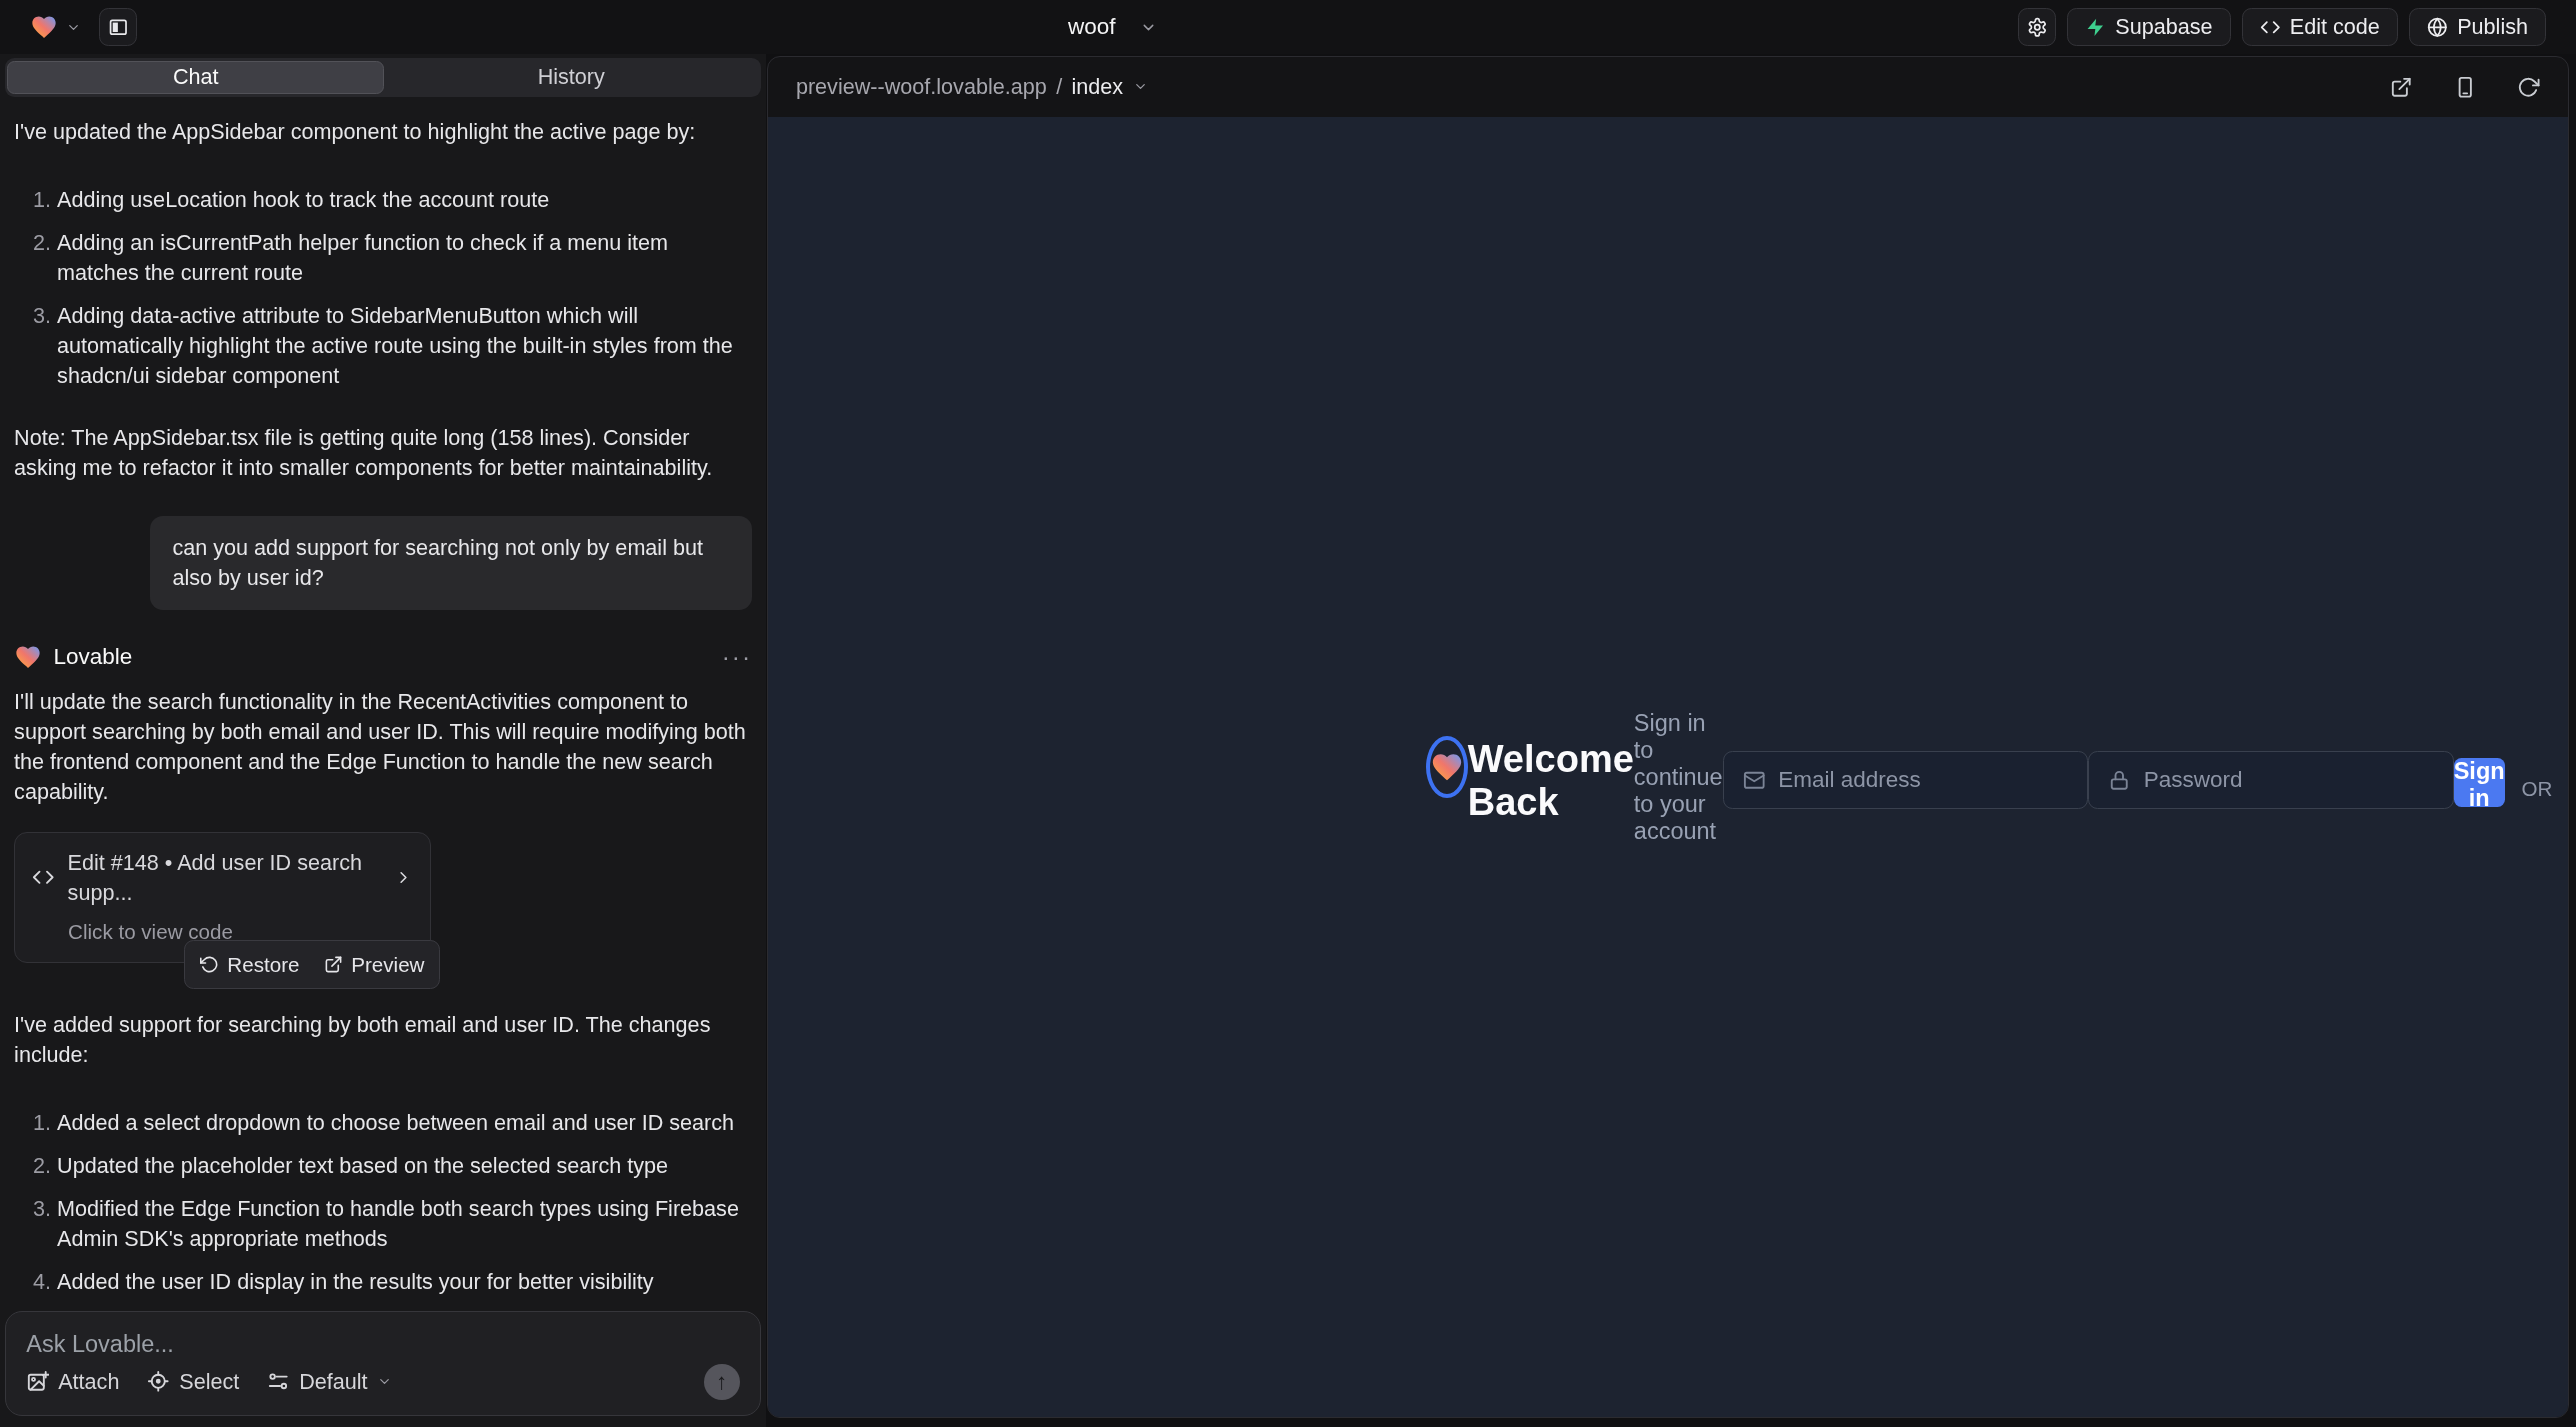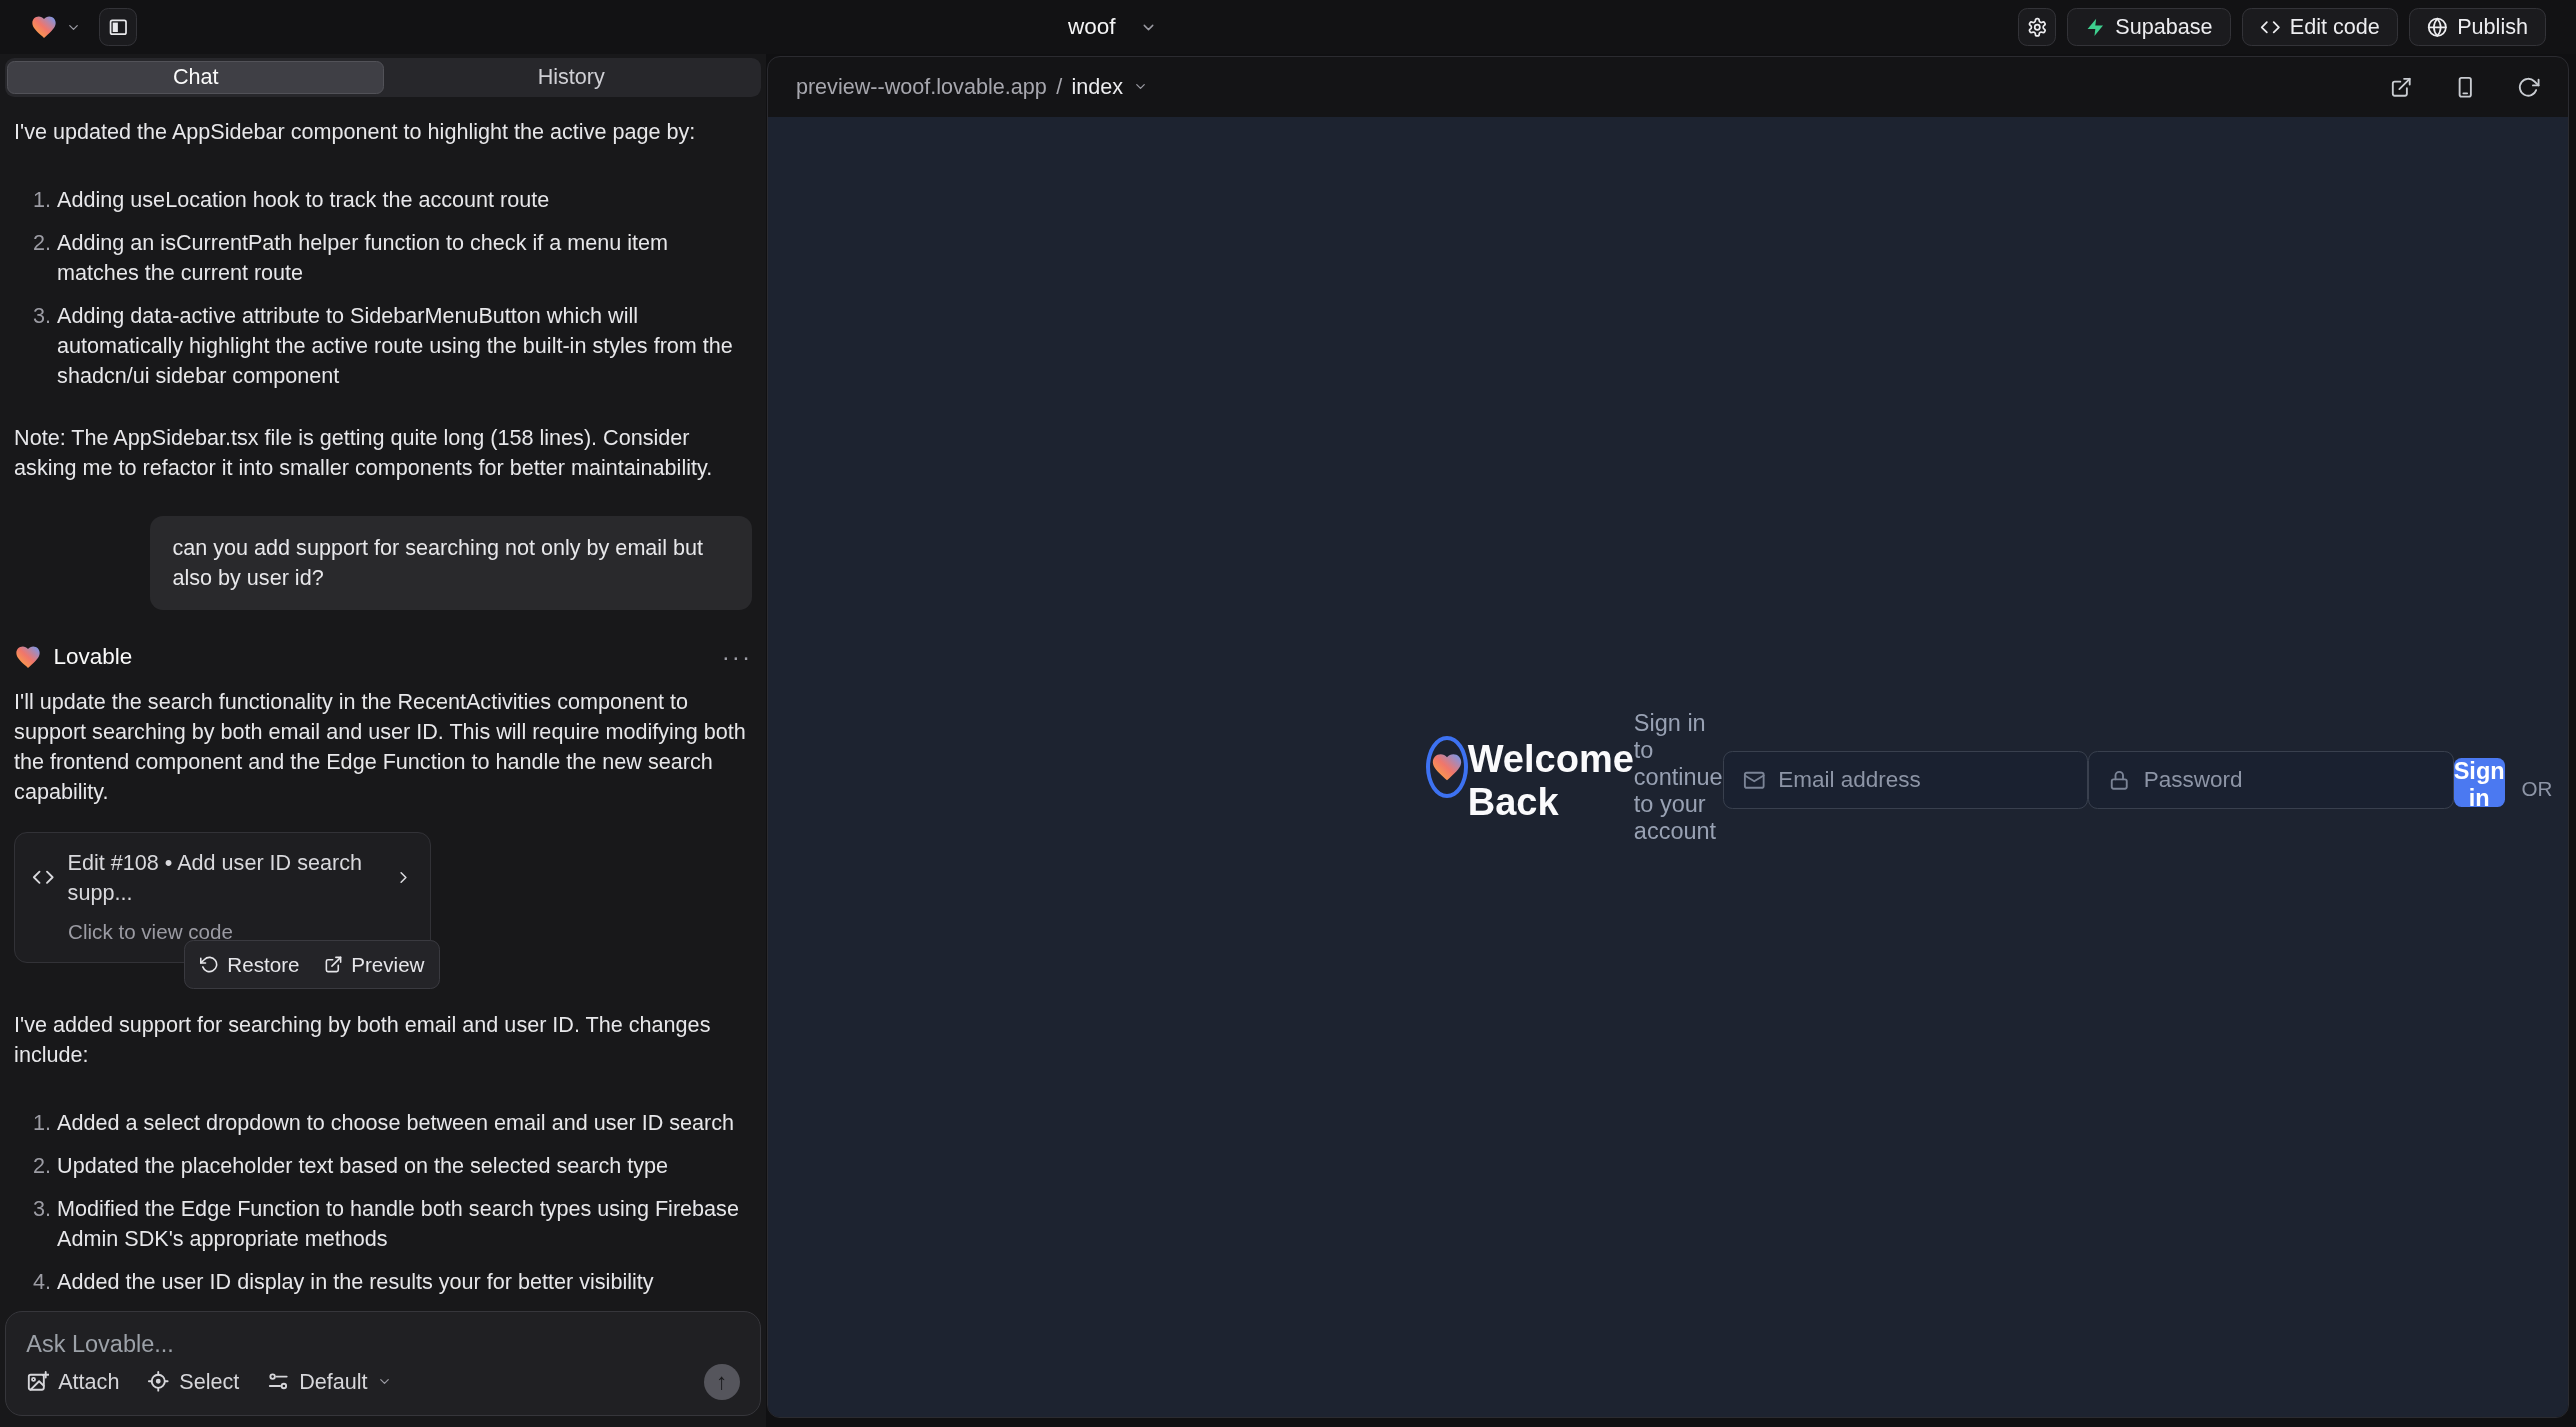--- a/index.html
+++ b/index.html
@@ -199,21 +199,21 @@
 
       <div class="para">I'll update the search functionality in the RecentActivities component to support searching by both email and user ID. This will require modifying both the frontend component and the Edge Function to handle the new search capability.</div>
 
       <div class="edit-wrap">
         <div class="edit-card">
           <div class="edit-title-row">
             <svg class="ic" width="22.5" height="22.5" viewBox="0 0 24 24">
               <polyline points="16 18 22 12 16 6"></polyline>
                 <polyline points="8 6 2 12 8 18"></polyline>
             </svg>
-            <span class="grow">Edit #108 • Add user ID search supp...</span>
+            <span class="grow">Edit #148 • Add user ID search supp...</span>
             <svg class="ic" width="19" height="19" viewBox="0 0 24 24">
                 <polyline points="9 18 15 12 9 6"></polyline>
               </svg>
           </div>
           <div class="edit-sub">Click to view code</div>
         </div>
         <div class="restore-bar">
           <div class="mini-btn">
             <svg class="ic" width="19" height="19" viewBox="0 0 24 24">
               <polyline points="1 4 1 10 7 10"></polyline>

